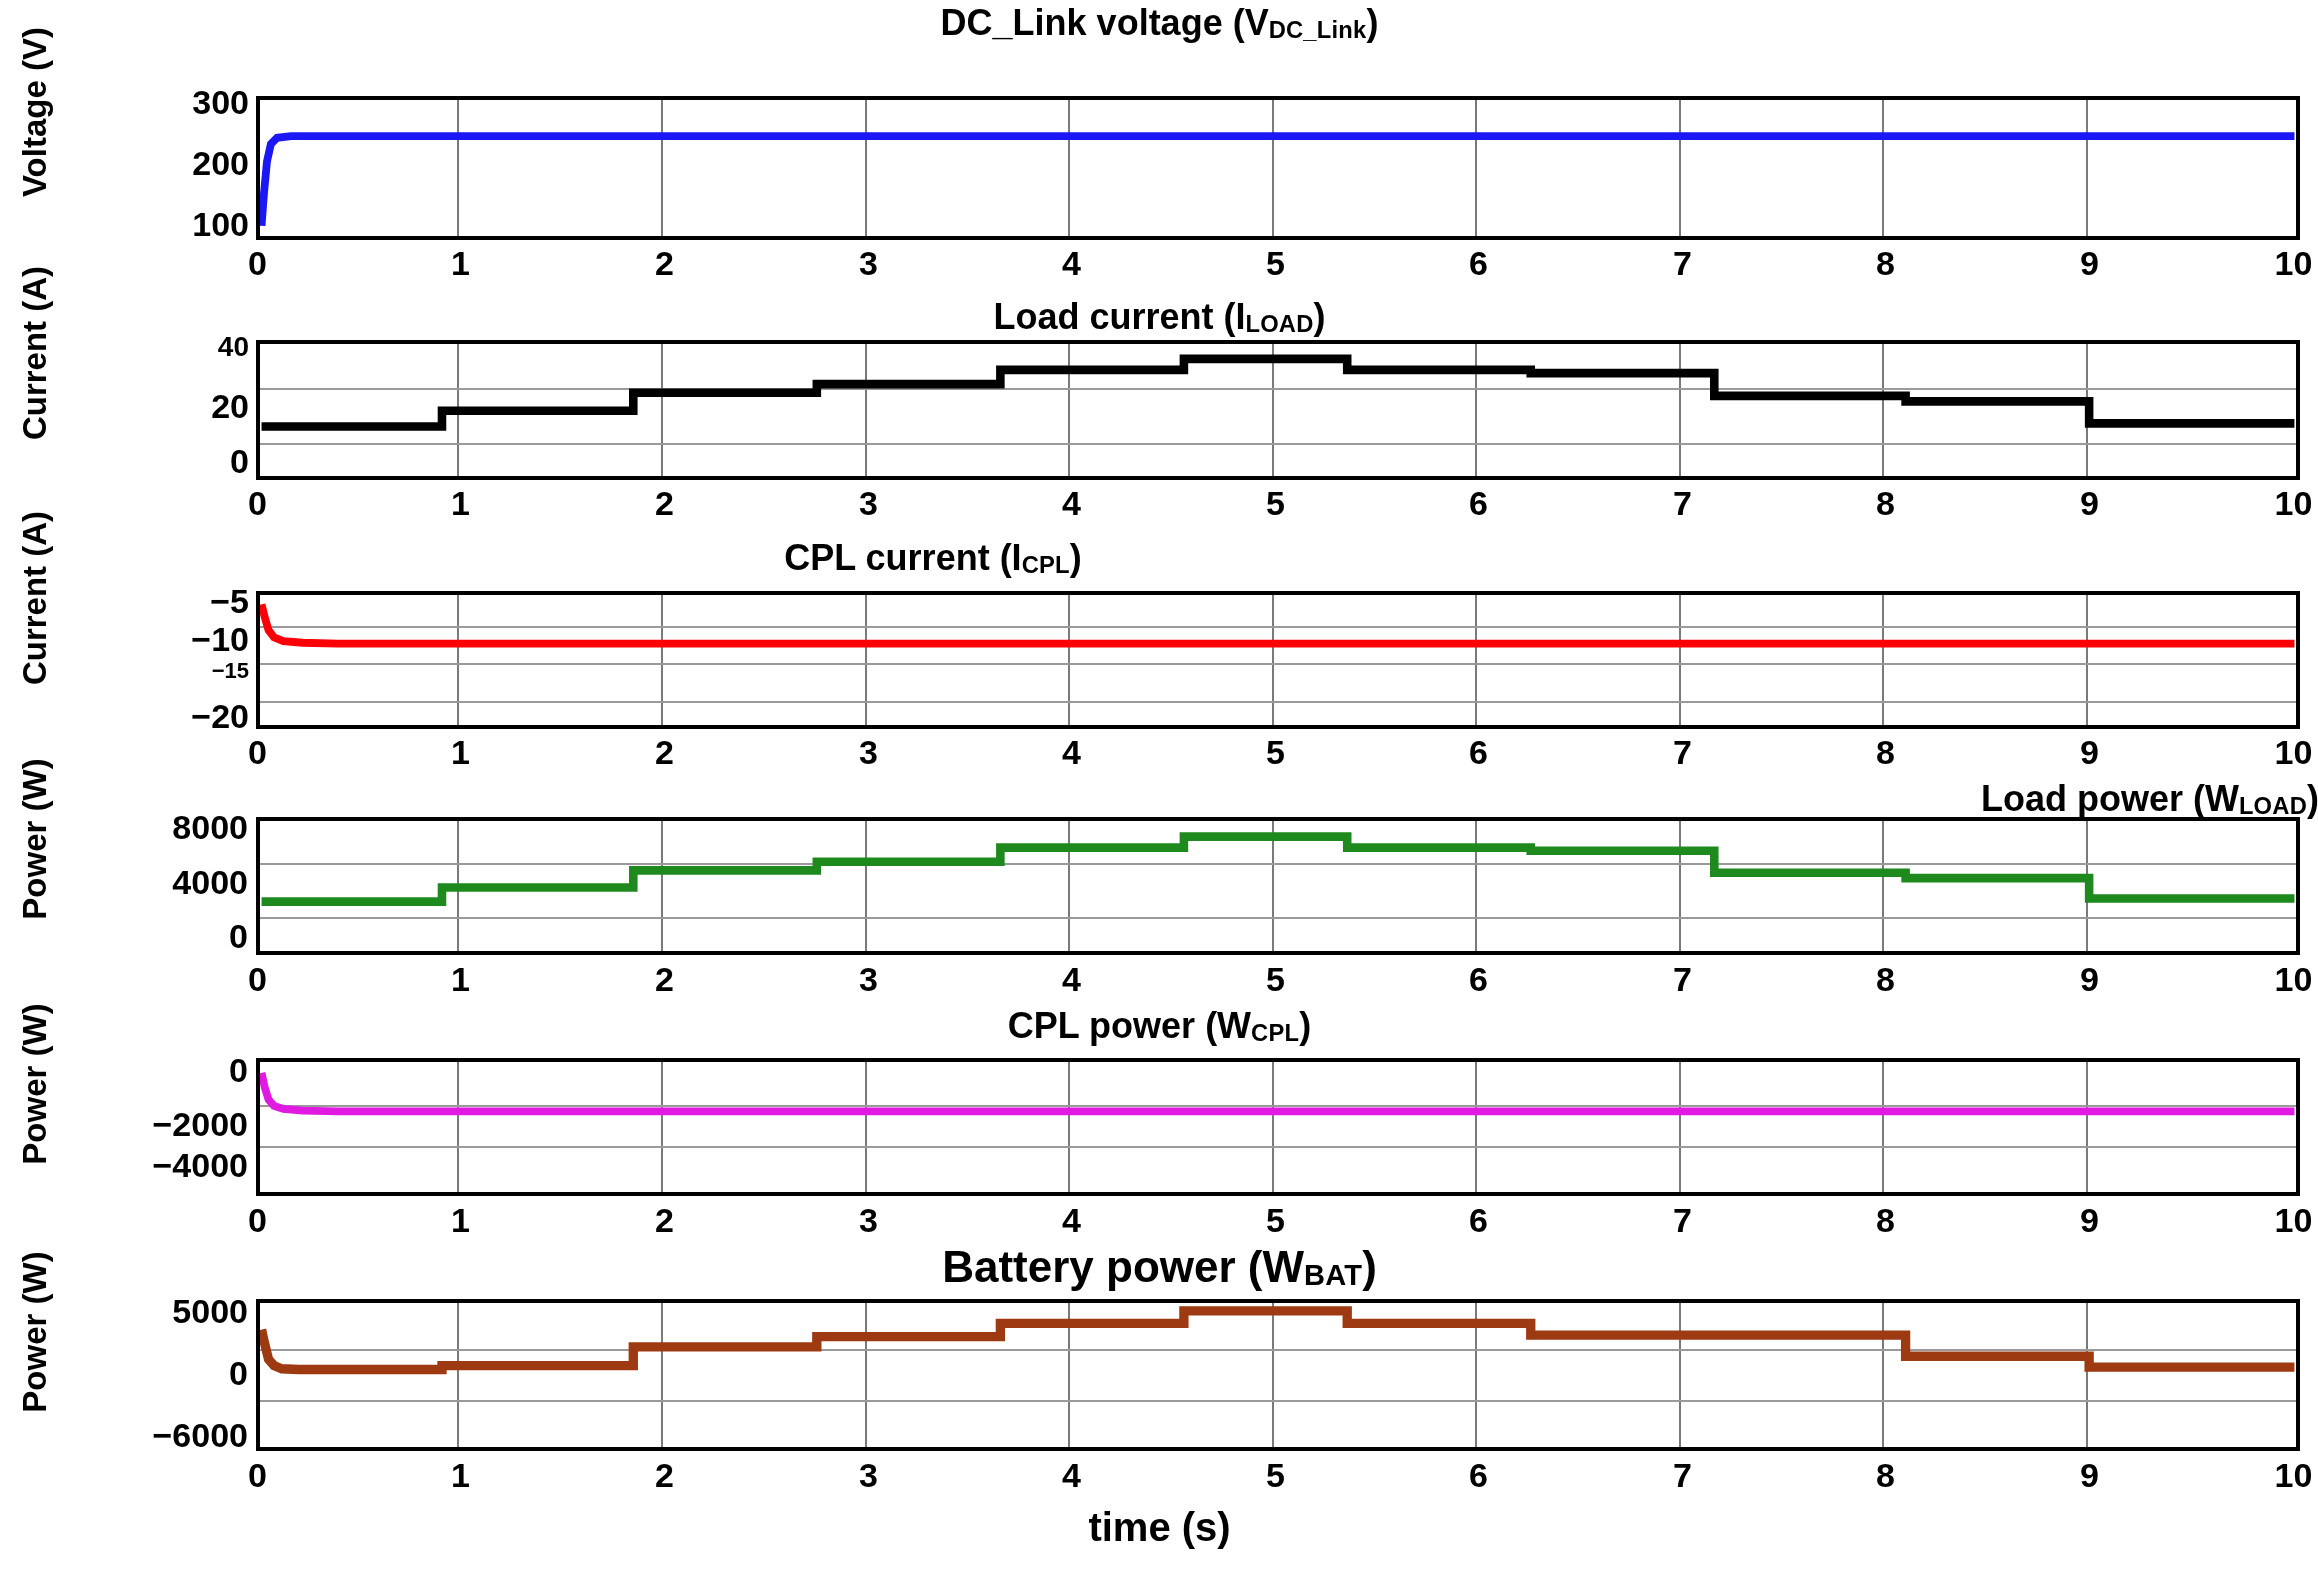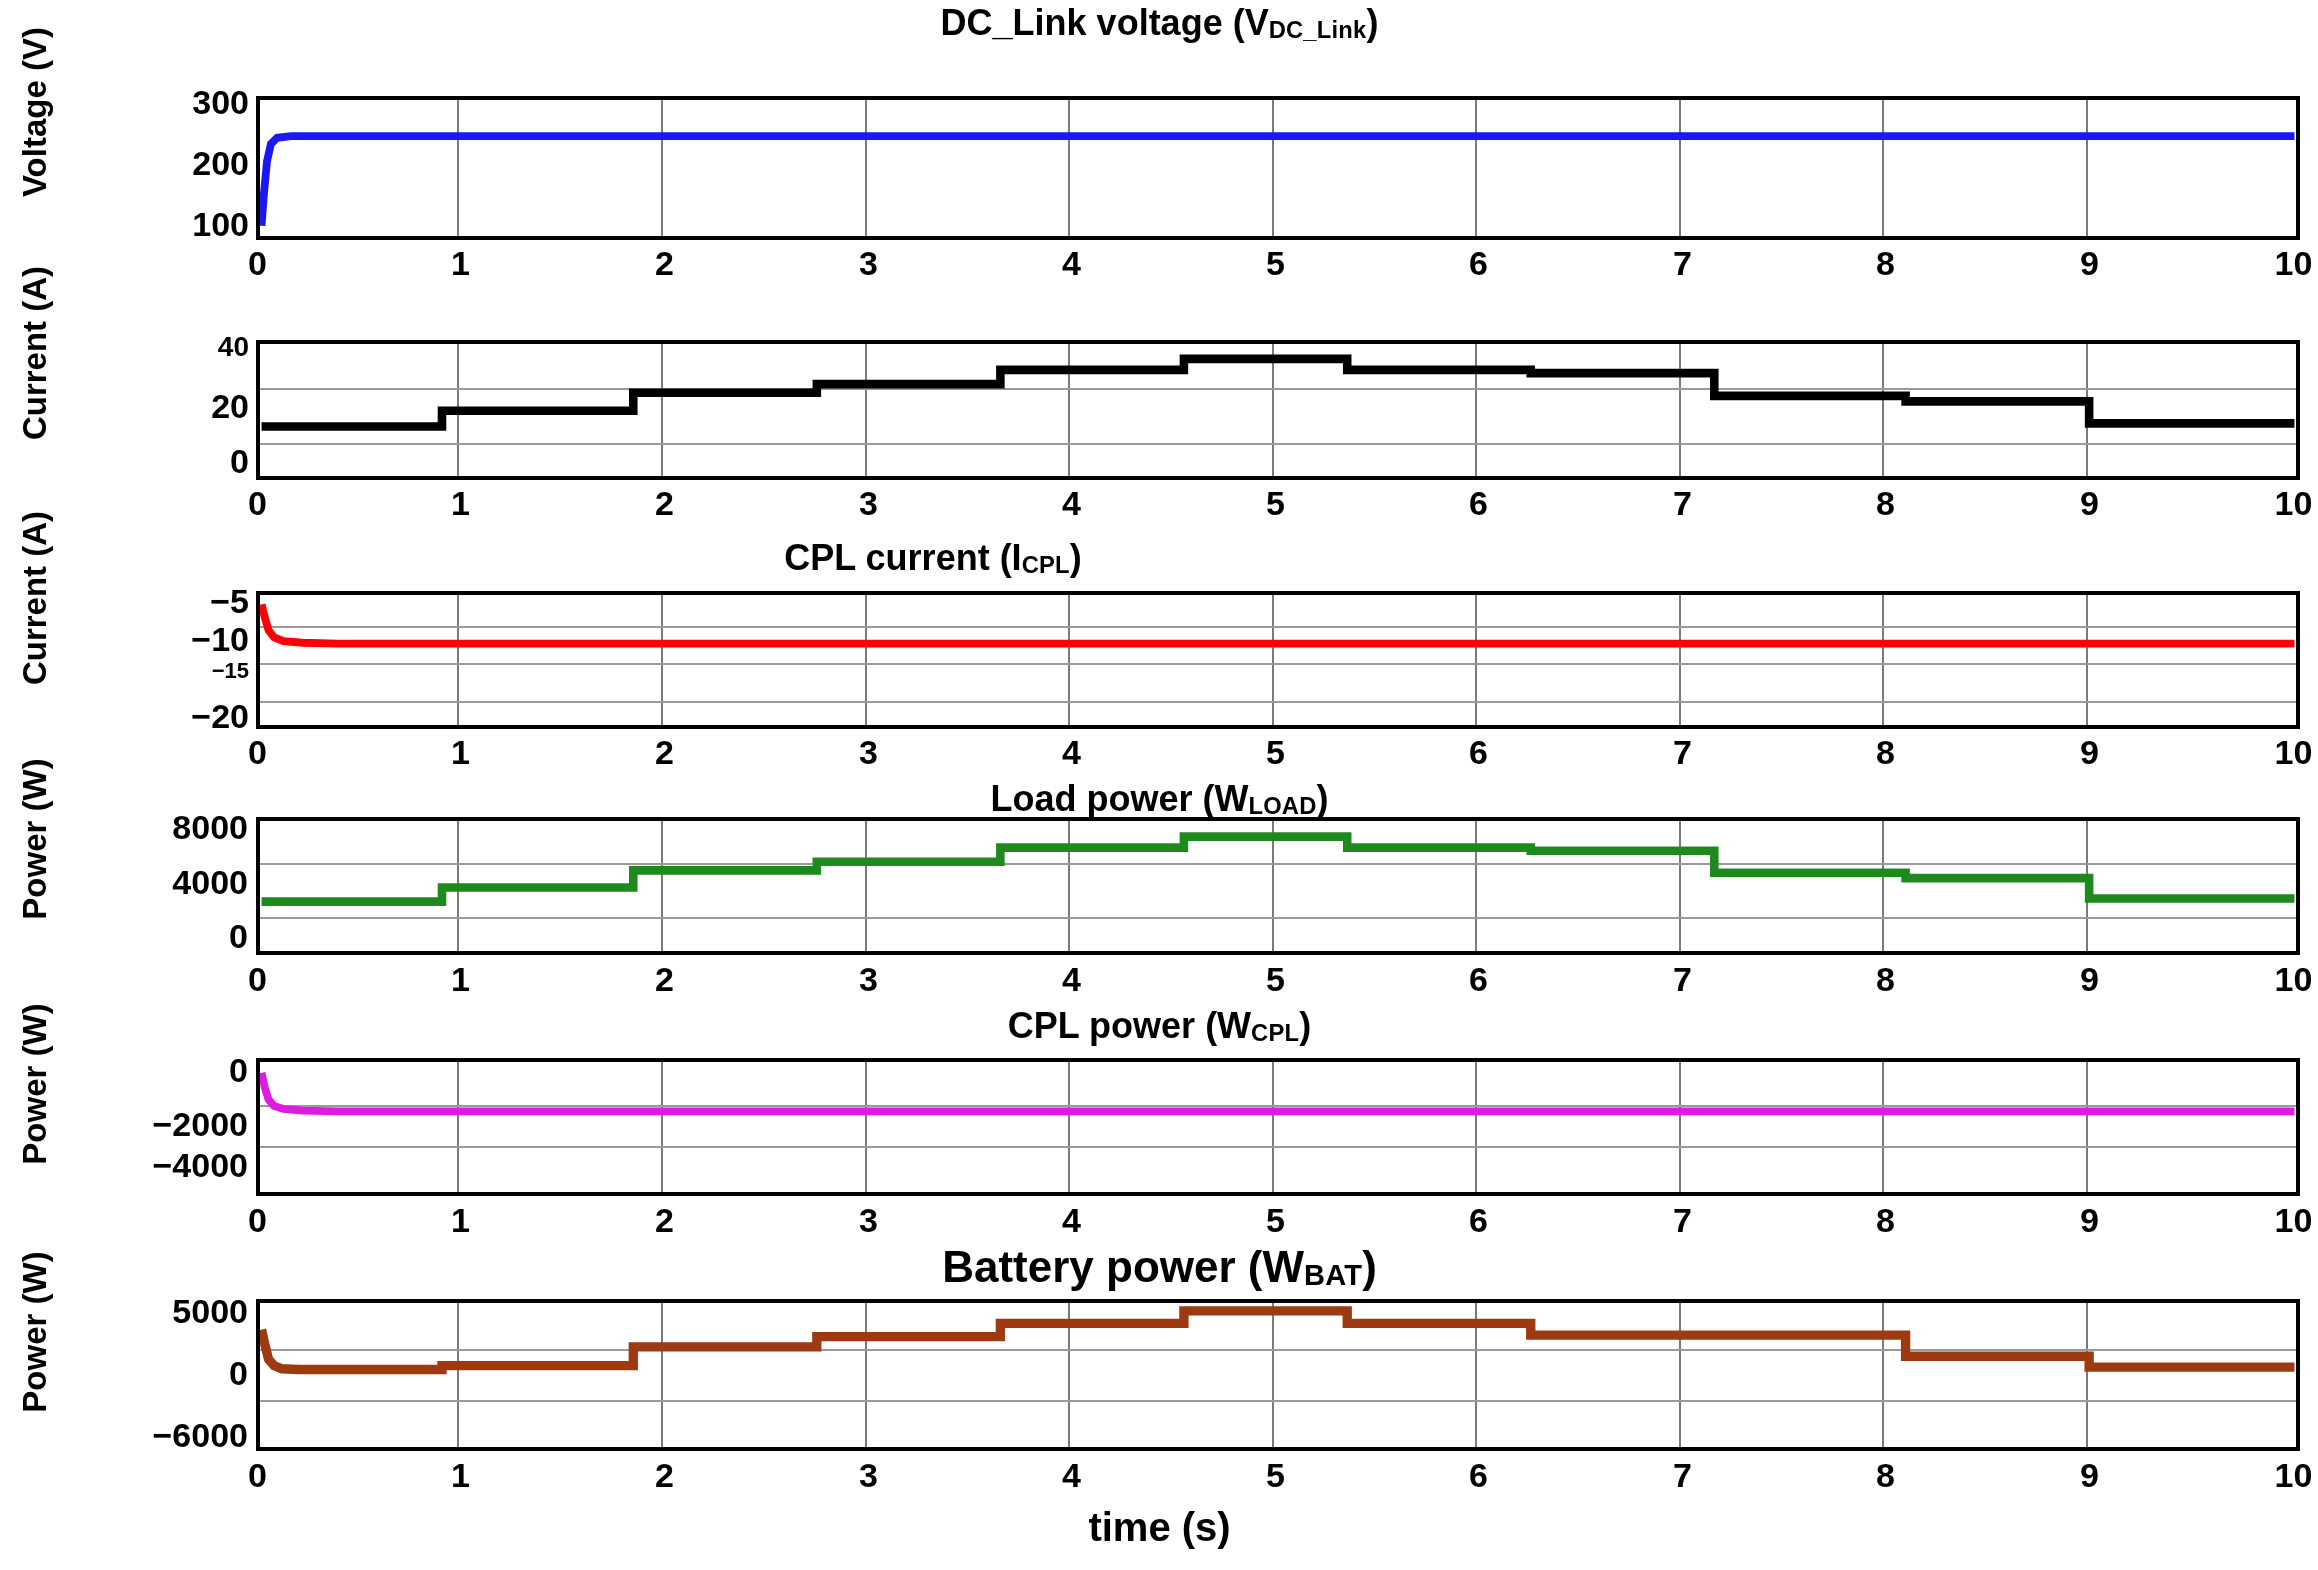--- a/index.html
+++ b/index.html
@@ -104,20 +104,23 @@
     <div class="xtick" style="left:1017px;top:246px;width:109px;font-size:34px;">4</div>
     <div class="xtick" style="left:1221px;top:246px;width:109px;font-size:34px;">5</div>
     <div class="xtick" style="left:1424px;top:246px;width:109px;font-size:34px;">6</div>
     <div class="xtick" style="left:1628px;top:246px;width:109px;font-size:34px;">7</div>
     <div class="xtick" style="left:1831px;top:246px;width:109px;font-size:34px;">8</div>
     <div class="xtick" style="left:2035px;top:246px;width:109px;font-size:34px;">9</div>
     <div class="xtick" style="left:2239px;top:246px;width:109px;font-size:34px;">10</div>
   </div>
 
   <div class="panel" style="left:0;top:0;width:2319px;height:1570px;">
+    <div class="panel-title" style="top:299px;font-size:36px;">
+      <span>Load current (I</span><sub>LOAD</sub><span>)</span>
+    </div>
 
     <div class="ytick" style="left:117px;top:333px;width:132px;font-size:28px;">40</div>
     <div class="ytick" style="left:117px;top:389px;width:132px;font-size:34px;">20</div>
     <div class="ytick" style="left:117px;top:444px;width:132px;font-size:34px;">0</div>
 
     <div class="plotbox" style="left:256px;top:340px;width:2044px;height:140px;">
       <div class="gridv" style="left:197px;"></div>
       <div class="gridv" style="left:401px;"></div>
       <div class="gridv" style="left:605px;"></div>
       <div class="gridv" style="left:808px;"></div>
@@ -181,21 +184,21 @@
     <div class="xtick" style="left:1017px;top:735px;width:109px;font-size:34px;">4</div>
     <div class="xtick" style="left:1221px;top:735px;width:109px;font-size:34px;">5</div>
     <div class="xtick" style="left:1424px;top:735px;width:109px;font-size:34px;">6</div>
     <div class="xtick" style="left:1628px;top:735px;width:109px;font-size:34px;">7</div>
     <div class="xtick" style="left:1831px;top:735px;width:109px;font-size:34px;">8</div>
     <div class="xtick" style="left:2035px;top:735px;width:109px;font-size:34px;">9</div>
     <div class="xtick" style="left:2239px;top:735px;width:109px;font-size:34px;">10</div>
   </div>
 
   <div class="panel" style="left:0;top:0;width:2319px;height:1570px;">
-    <div class="panel-title" style="top:781px;font-size:36px;">
+    <div class="panel-title" style="top:781px;font-size:36px;text-align:right;">
       <span>Load power (W</span><sub>LOAD</sub><span>)</span>
     </div>
 
     <div class="ytick" style="left:85px;top:810px;width:163px;font-size:34px;">8000</div>
     <div class="ytick" style="left:85px;top:865px;width:163px;font-size:34px;">4000</div>
     <div class="ytick" style="left:85px;top:919px;width:163px;font-size:34px;">0</div>
 
     <div class="plotbox" style="left:256px;top:817px;width:2044px;height:138px;">
       <div class="gridv" style="left:197px;"></div>
       <div class="gridv" style="left:401px;"></div>

